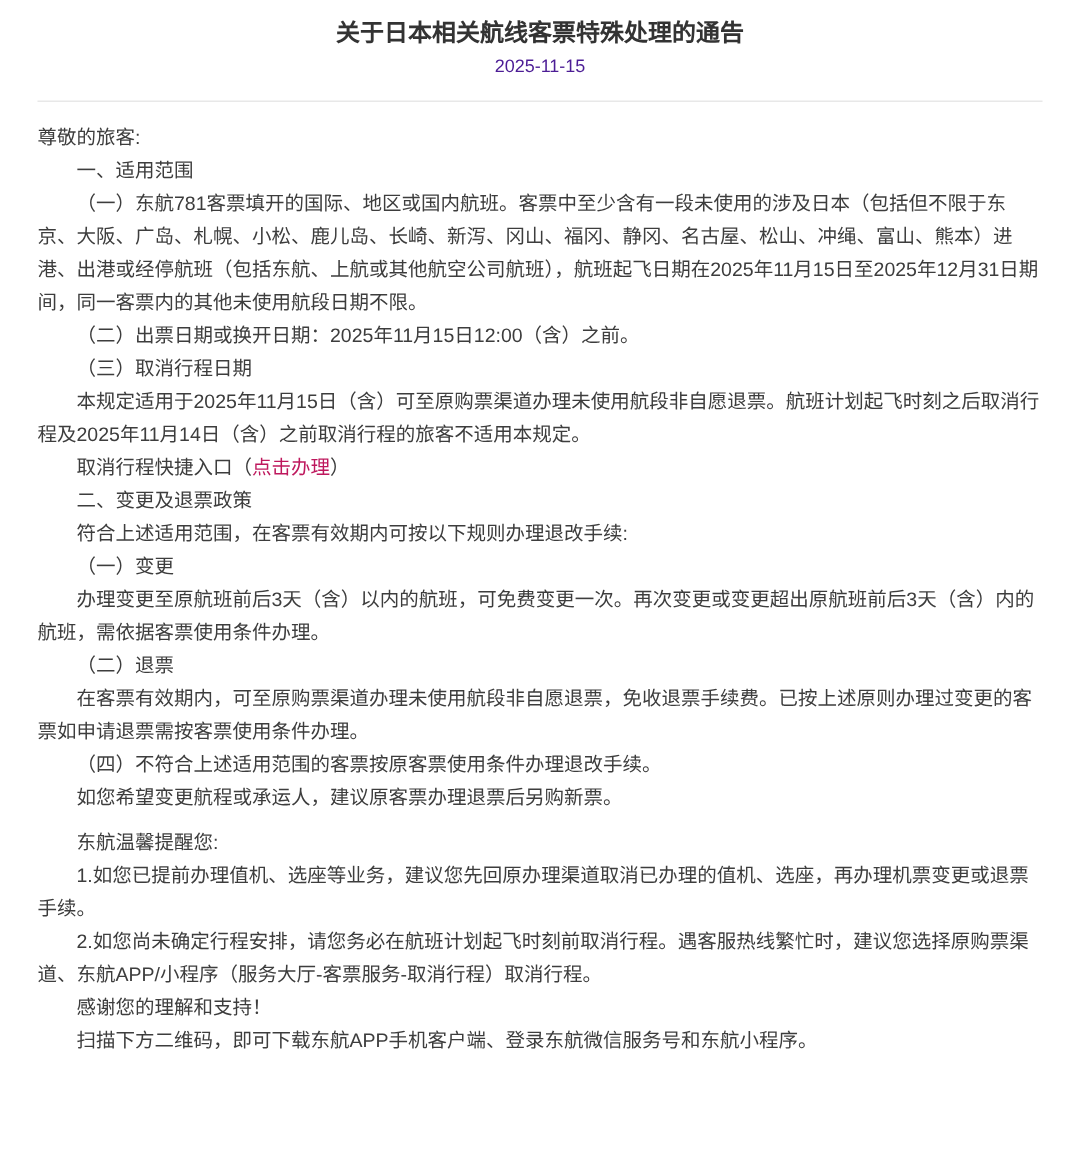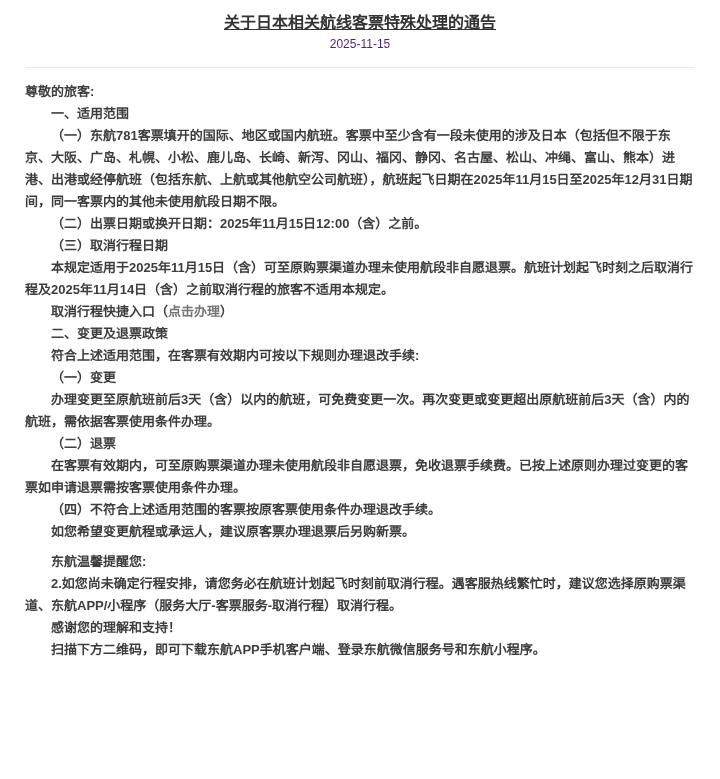--- a/index.html
+++ b/index.html
@@ -12,21 +12,20 @@
   }
   .page { padding: 13px 25px 0 25px; box-sizing: border-box; }
 
   .doc-title {
     text-align: center;
     font-size: 16px;
     font-weight: bold;
     color: #333333;
     line-height: 20px;
     margin: 0;
-    text-decoration: underline;
   }
   .doc-date {
     text-align: center;
     font-size: 12px;
     color: #4c1d95;
     line-height: 16px;
     margin-top: 3px;
   }
   .divider {
     border: none;
@@ -37,26 +36,25 @@
   .content {
     margin-top: 13px;
     font-size: 13px;
     line-height: 22px;
     color: #3d3d3d;
   }
   .content p {
     margin: 0;
     text-indent: 2em;
     word-break: break-all;
-    font-weight: bold;
   }
   .content p.flush { text-indent: 0; }
   .content p.gap-above { margin-top: 8px; }
   .inline-link {
-    color: #737373;
+    color: #be185d;
     text-decoration: none;
     cursor: pointer;
   }
 </style>
 </head>
 <body>
 
 <div class="page">
 
   <h1 class="doc-title">关于日本相关航线客票特殊处理的通告</h1>
@@ -78,18 +76,19 @@
     <p>二、变更及退票政策</p>
     <p>符合上述适用范围，在客票有效期内可按以下规则办理退改手续:</p>
     <p>（一）变更</p>
     <p>办理变更至原航班前后3天（含）以内的航班，可免费变更一次。再次变更或变更超出原航班前后3天（含）内的航班，需依据客票使用条件办理。</p>
     <p>（二）退票</p>
     <p>在客票有效期内，可至原购票渠道办理未使用航段非自愿退票，免收退票手续费。已按上述原则办理过变更的客票如申请退票需按客票使用条件办理。</p>
     <p>（四）不符合上述适用范围的客票按原客票使用条件办理退改手续。</p>
     <p>如您希望变更航程或承运人，建议原客票办理退票后另购新票。</p>
 
     <p class="gap-above">东航温馨提醒您:</p>
+    <p>1.如您已提前办理值机、选座等业务，建议您先回原办理渠道取消已办理的值机、选座，再办理机票变更或退票手续。</p>
     <p>2.如您尚未确定行程安排，请您务必在航班计划起飞时刻前取消行程。遇客服热线繁忙时，建议您选择原购票渠道、东航APP/小程序（服务大厅-客票服务-取消行程）取消行程。</p>
     <p>感谢您的理解和支持！</p>
     <p>扫描下方二维码，即可下载东航APP手机客户端、登录东航微信服务号和东航小程序。</p>
   </div>
 
 </div>
 
 </body></html>

